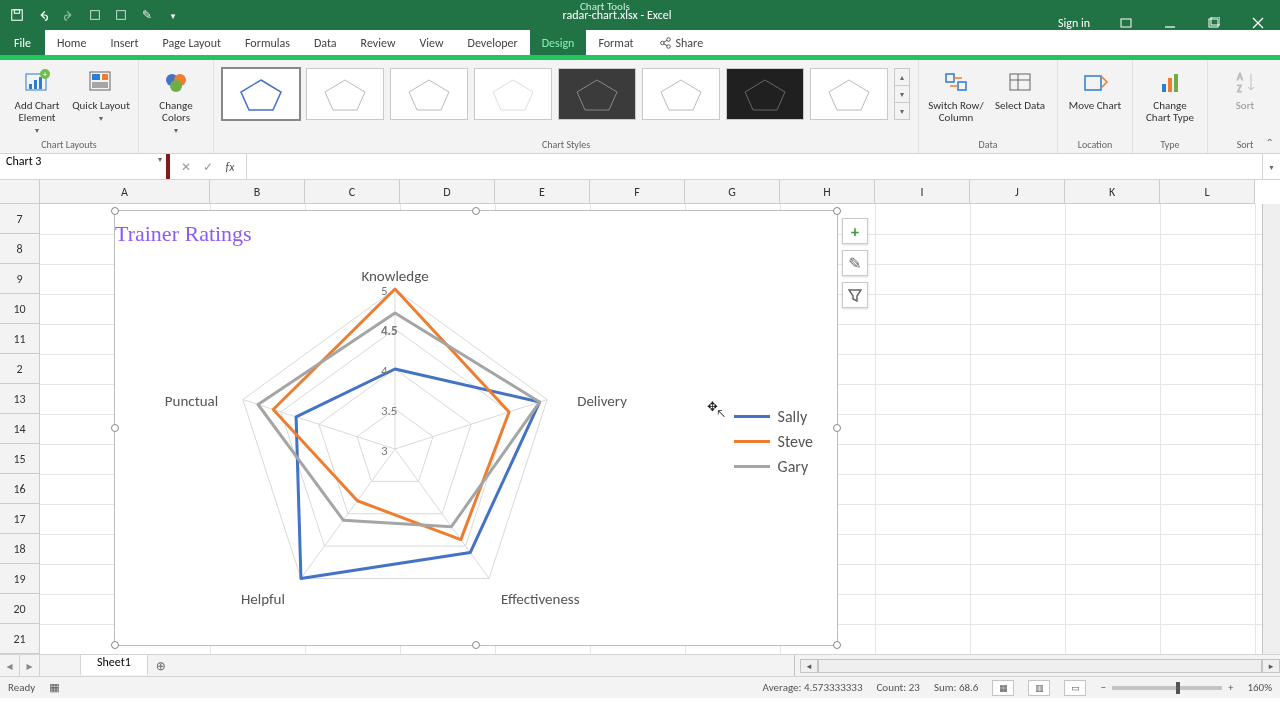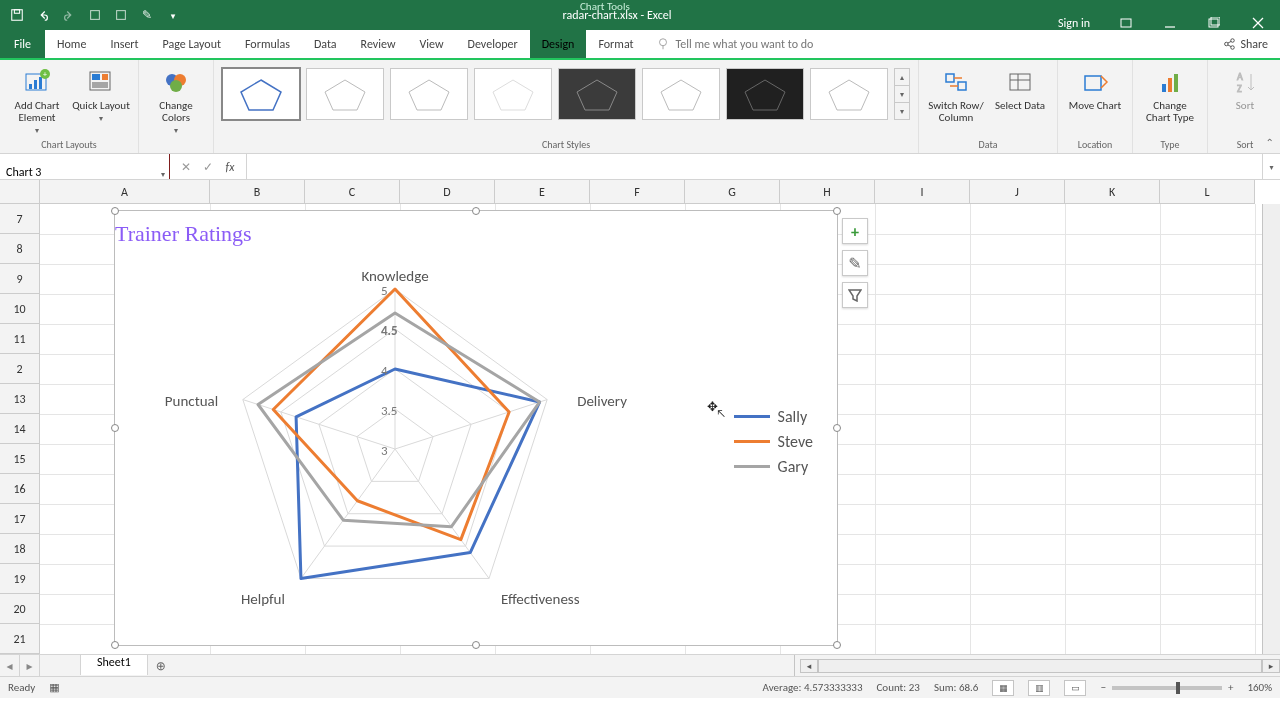--- a/index.html
+++ b/index.html
@@ -10,24 +10,24 @@
   .qat { display: flex; align-items: center; gap: 4px; padding: 0 6px; }
   .qat .btn { width: 22px; height: 22px; display: flex; align-items: center; justify-content: center; color: #fff; }
   .qat .btn svg { width: 14px; height: 14px; }
   .title-center { flex: 1; text-align: center; display: flex; justify-content: center; gap: 40px; }
   .title-right { display: flex; align-items: center; margin-top: 16px; }
   .title-right .wbtn { width: 44px; height: 30px; display: flex; align-items: center; justify-content: center; }
   .tool-ctx { position: absolute; left: 580px; top: 0; font-size: 11px; color: #c7eed9; }
   .signin { padding: 0 14px; font-size: 12px; }
 
   
-  .ribbon-tabs { height: 30px; background: #fff; border-bottom: 2px solid #22c55e; display: flex; align-items: stretch; font-size: 12px; }
+  .ribbon-tabs { height: 30px; background: #fff; border-bottom: 5px solid #22c55e; display: flex; align-items: stretch; font-size: 12px; }
   .ribbon-tabs .ftab { background: #217346; color: #fff; padding: 0 14px; display: flex; align-items: center; }
   .ribbon-tabs .tab  { padding: 0 12px; display: flex; align-items: center; color: #444; }
-  .ribbon-tabs .tab.design { background: #217346; color: #000000; }
+  .ribbon-tabs .tab.design { background: #217346; color: #86efac; }
   .tellme { display: flex; align-items: center; gap: 6px; color: #777; padding: 0 10px; flex: 1; font-size: 12px; }
   .tellme svg { width: 14px; height: 14px; }
   .shareTab { padding: 0 12px; display: flex; align-items: center; gap: 4px; color: #444; }
 
   
   .ribbon { height: 94px; background: #f3f3f3; border-bottom: 1px solid #d4d4d4; display: flex; position: relative; }
   .group { display: flex; flex-direction: column; align-items: center; padding: 2px 8px 0 8px; border-right: 1px solid #e1e1e1; }
   .group .controls { flex: 1; display: flex; align-items: flex-start; gap: 6px; }
   .group .label { font-size: 10px; color: #666; padding-bottom: 2px; }
   .bigbtn { display: flex; flex-direction: column; align-items: center; justify-content: flex-start; width: 58px; padding-top: 4px; font-size: 11px; color: #333; text-align: center; line-height: 12px; }
@@ -37,21 +37,21 @@
   .style-th { width: 78px; height: 52px; border: 1px solid #c9c9c9; background: #fff; position: relative; display:flex; align-items:center; justify-content:center;}
   .style-th.sel { outline: 2px solid #888; outline-offset: -1px; }
   .style-th.dark { background: #3b3b3b; }
   .style-th.darker { background: #202020; }
   .gal-scroll { width: 16px; height: 52px; border:1px solid #c9c9c9; display:flex; flex-direction:column; }
   .gal-scroll div{ flex:1; display:flex; align-items:center; justify-content:center; font-size:8px; color:#666; border-bottom:1px solid #c9c9c9;}
   .ribbon .collapse { position:absolute; right:6px; bottom:4px; font-size:10px; color:#666; }
 
   
   .fxbar { height: 26px; border-bottom: 1px solid #d4d4d4; display: flex; align-items: stretch; background:#fff; }
-  .namebox { width: 170px; border-right: 1px solid #7f1d1d; display:flex; align-items:flex-end; padding:0 6px; font-size:12px; position:relative;}
+  .namebox { width: 170px; border-right: 4px solid #7f1d1d; display:flex; align-items:flex-start; padding:0 6px; font-size:12px; position:relative;}
   .namebox .dd { position:absolute; right:4px; font-size:8px; color:#666;}
   .fxbtns { display:flex; align-items:center; gap:6px; padding:0 8px; border-right:1px solid #d4d4d4; color:#999;}
   .fxbtns span{ width:16px; text-align:center; font-size:12px;}
   .fxinput { flex:1; display:flex; align-items:center; padding:0 6px; font-size:12px; }
   .fxexpand { width:18px; border-left:1px solid #d4d4d4; display:flex; align-items:center; justify-content:center; font-size:8px; color:#666;}
 
   
   .sheet { position: relative; height: 474px; background:#fff; overflow:hidden; }
   .colhdrs { position:absolute; left:0; top:0; right:0; height:24px; display:flex; }
   .selAll { width:40px; height:24px; border-right:1px solid #ccc; border-bottom:1px solid #ccc; background:#f3f3f3; }
@@ -168,27 +168,20 @@
   <div class="tab">Home</div>
   <div class="tab">Insert</div>
   <div class="tab">Page Layout</div>
   <div class="tab">Formulas</div>
   <div class="tab">Data</div>
   <div class="tab">Review</div>
   <div class="tab">View</div>
   <div class="tab">Developer</div>
   <div class="tab design">Design</div>
   <div class="tab">Format</div>
-  <div class="tellme">
-    <svg viewBox="0 0 16 16" fill="none" stroke="#999">
-        <circle cx="8" cy="6" r="4"></circle>
-        <line x1="8" y1="10" x2="8" y2="14"></line>
-      </svg>
-    <span>Tell me what you want to do</span>
-  </div>
   <div class="shareTab">
     <svg width="14" height="14" viewBox="0 0 16 16" fill="none" stroke="#444">
         <circle cx="5" cy="8" r="2"></circle>
         <circle cx="12" cy="4" r="2"></circle>
         <circle cx="12" cy="12" r="2"></circle>
         <line x1="6.5" y1="7" x2="10.5" y2="5"></line>
         <line x1="6.5" y1="9" x2="10.5" y2="11"></line>
       </svg>
     <span>Share</span>
   </div>

